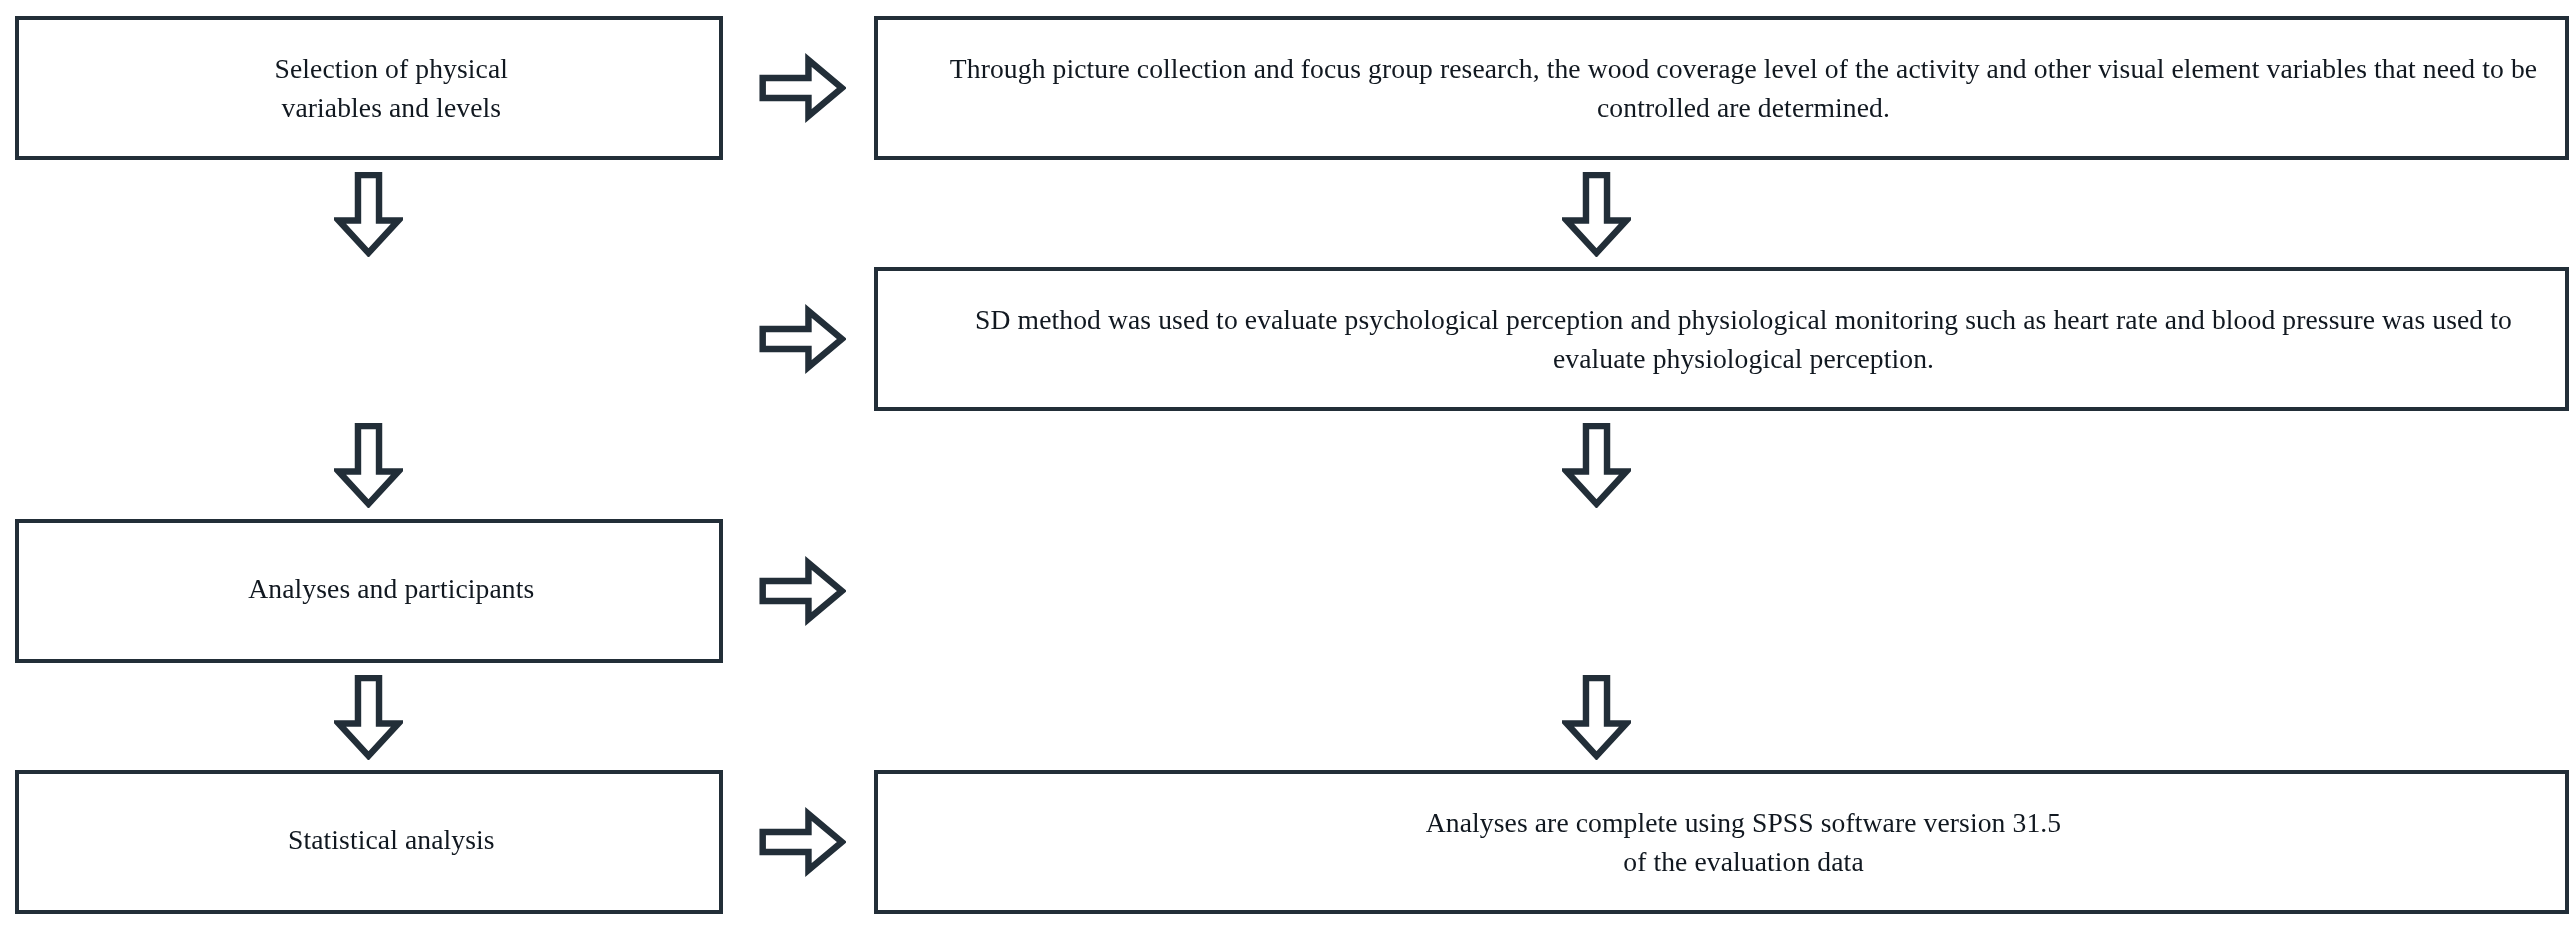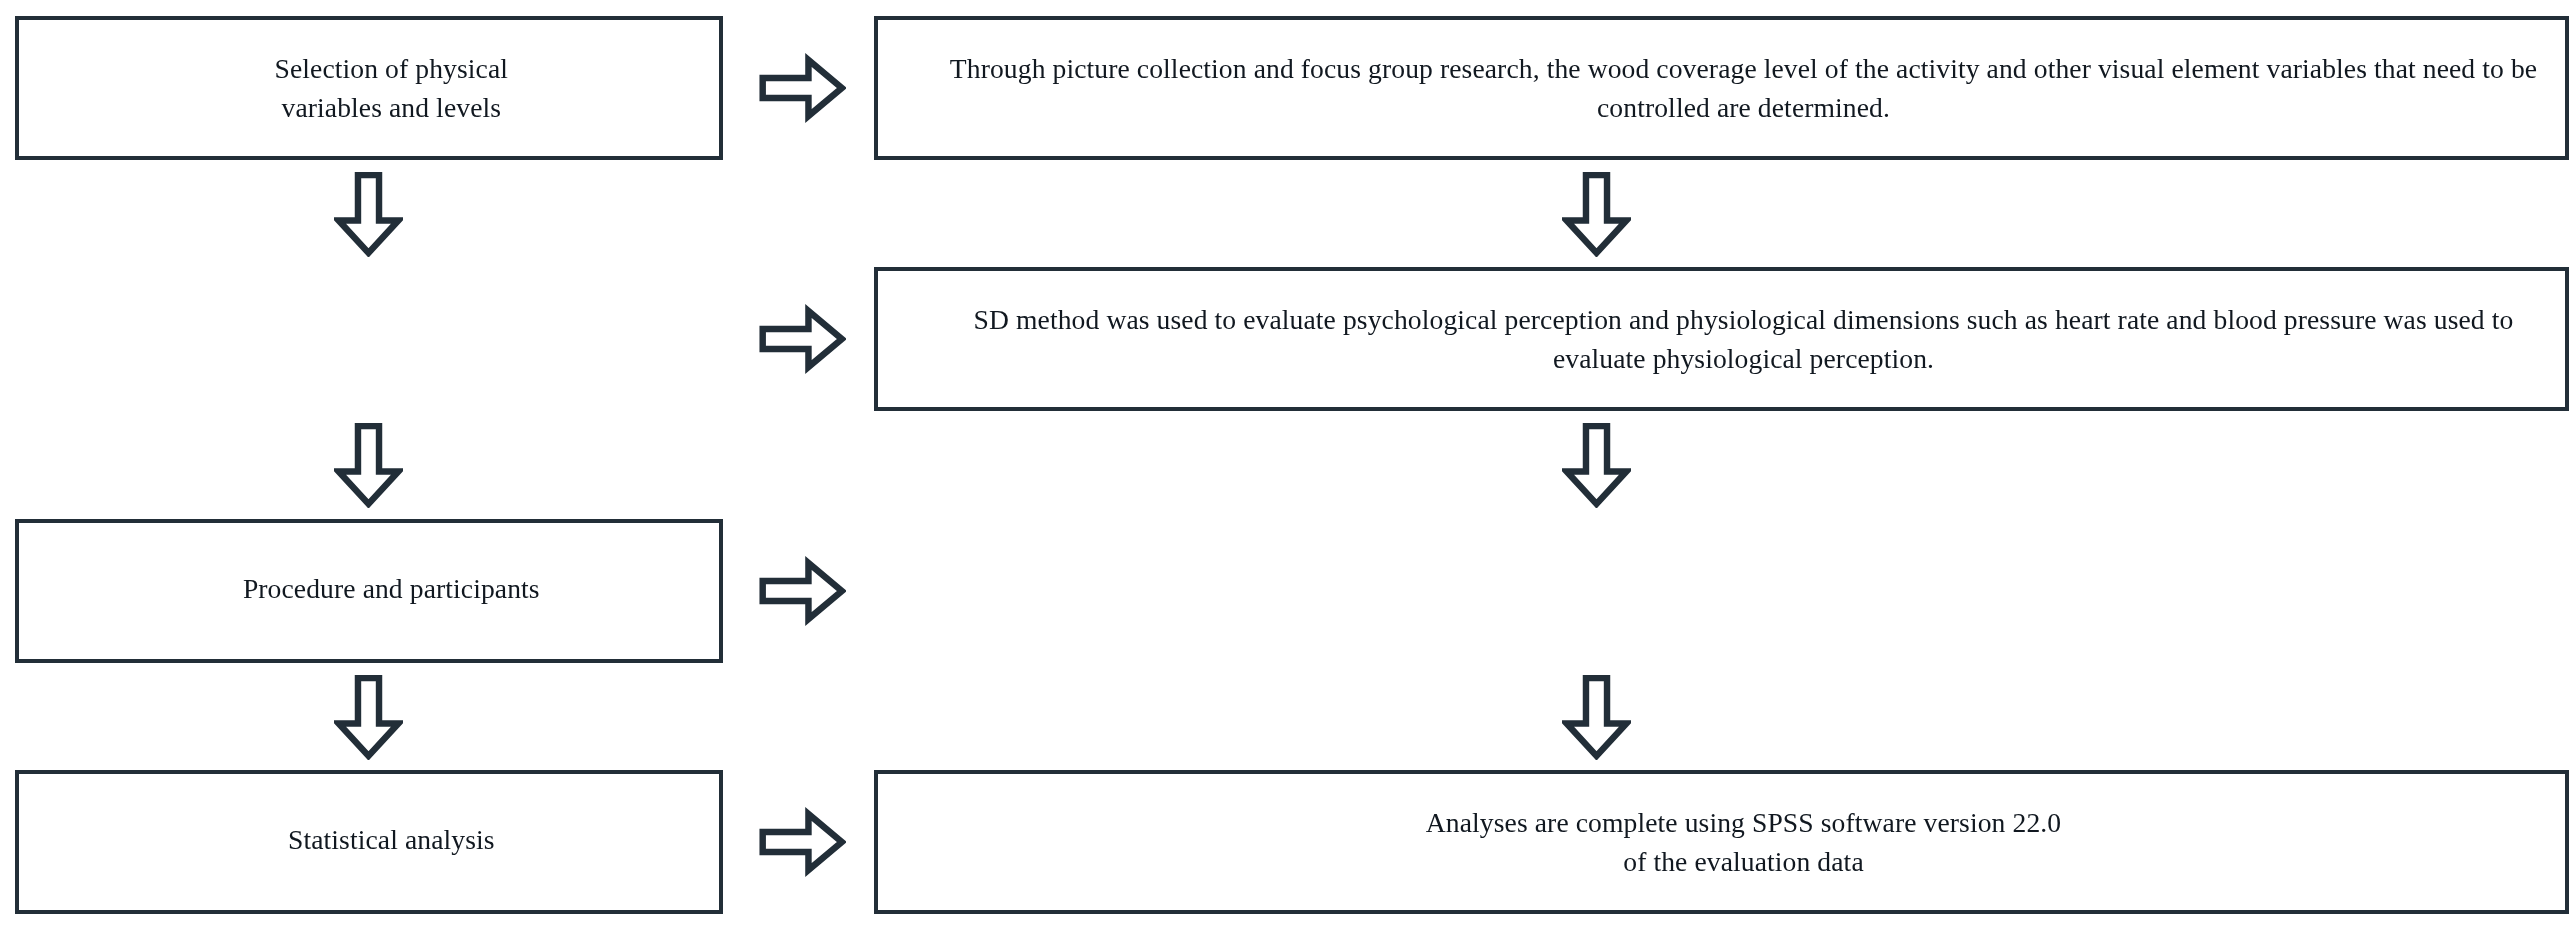--- a/index.html
+++ b/index.html
@@ -130,38 +130,38 @@
 
   <div class="flow-row r2">
 
     <div class="arrow-right">
       <svg viewBox="0 0 150 130" preserveAspectRatio="none" aria-hidden="true">
         <polygon class="arrow-shape" points="8,48 86,48 86,17 143,65 86,113 86,82 8,82"></polygon>
       </svg>
     </div>
 
     <div class="flow-box right">
-      <span class="box-text">SD method was used to evaluate psychological perception and physiological dimensions such as heart rate and blood pressure was used to evaluate physiological perception.</span>
+      <span class="box-text">SD method was used to evaluate psychological perception and physiological monitoring such as heart rate and blood pressure was used to evaluate physiological perception.</span>
     </div>
   </div>
 
   <div class="arrow-down col-left gap2">
     <svg viewBox="0 0 118 146" preserveAspectRatio="none" aria-hidden="true">
       <polygon class="arrow-shape" points="41,7 77,7 77,84 110,84 59,139 8,84 41,84"></polygon>
     </svg>
   </div>
   <div class="arrow-down col-right gap2">
     <svg viewBox="0 0 118 146" preserveAspectRatio="none" aria-hidden="true">
       <polygon class="arrow-shape" points="41,7 77,7 77,84 110,84 59,139 8,84 41,84"></polygon>
     </svg>
   </div>
 
   <div class="flow-row r3">
     <div class="flow-box left single">
-      <span class="box-text">Procedure and participants</span>
+      <span class="box-text">Analyses and participants</span>
     </div>
 
     <div class="arrow-right">
       <svg viewBox="0 0 150 130" preserveAspectRatio="none" aria-hidden="true">
         <polygon class="arrow-shape" points="8,48 86,48 86,17 143,65 86,113 86,82 8,82"></polygon>
       </svg>
     </div>
 
   </div>
 
@@ -181,19 +181,19 @@
       <span class="box-text">Statistical analysis</span>
     </div>
 
     <div class="arrow-right">
       <svg viewBox="0 0 150 130" preserveAspectRatio="none" aria-hidden="true">
         <polygon class="arrow-shape" points="8,48 86,48 86,17 143,65 86,113 86,82 8,82"></polygon>
       </svg>
     </div>
 
     <div class="flow-box right">
-      <span class="box-text">Analyses are complete using SPSS software version 22.0
+      <span class="box-text">Analyses are complete using SPSS software version 31.5
 of the evaluation data</span>
     </div>
   </div>
 
 </div>
 
 
 </body></html>

